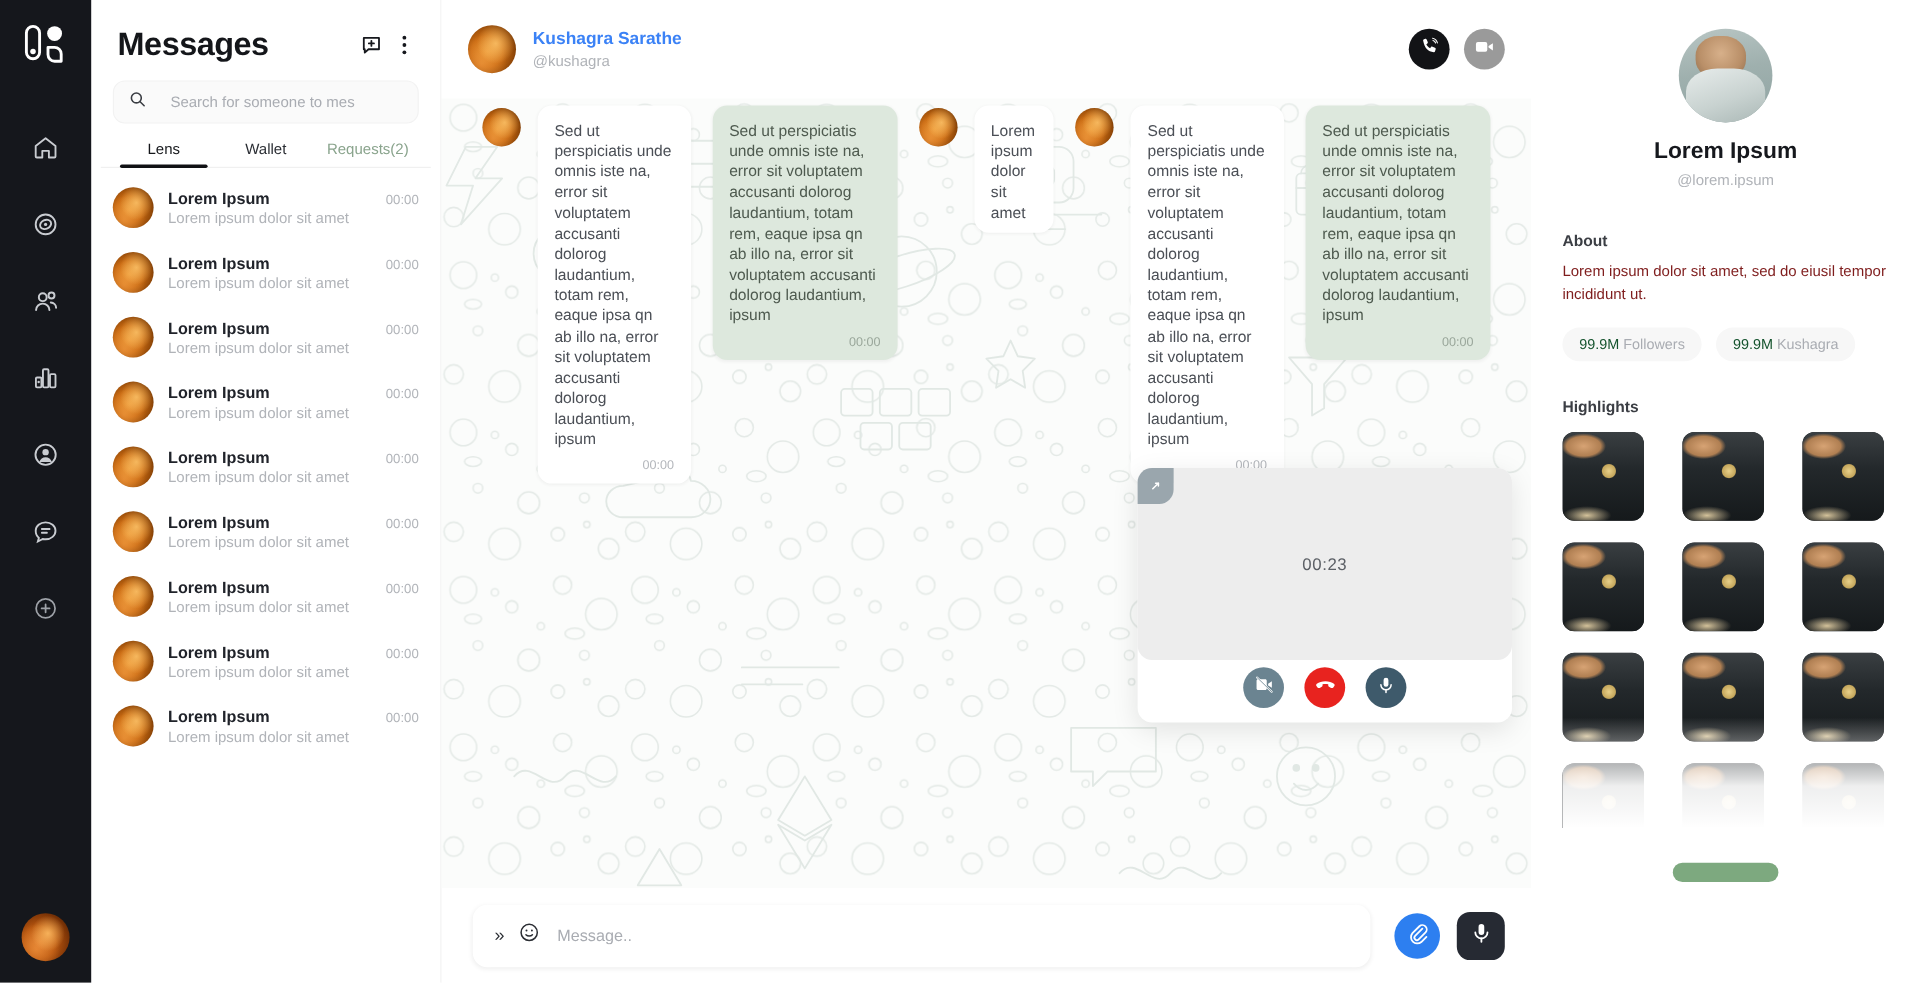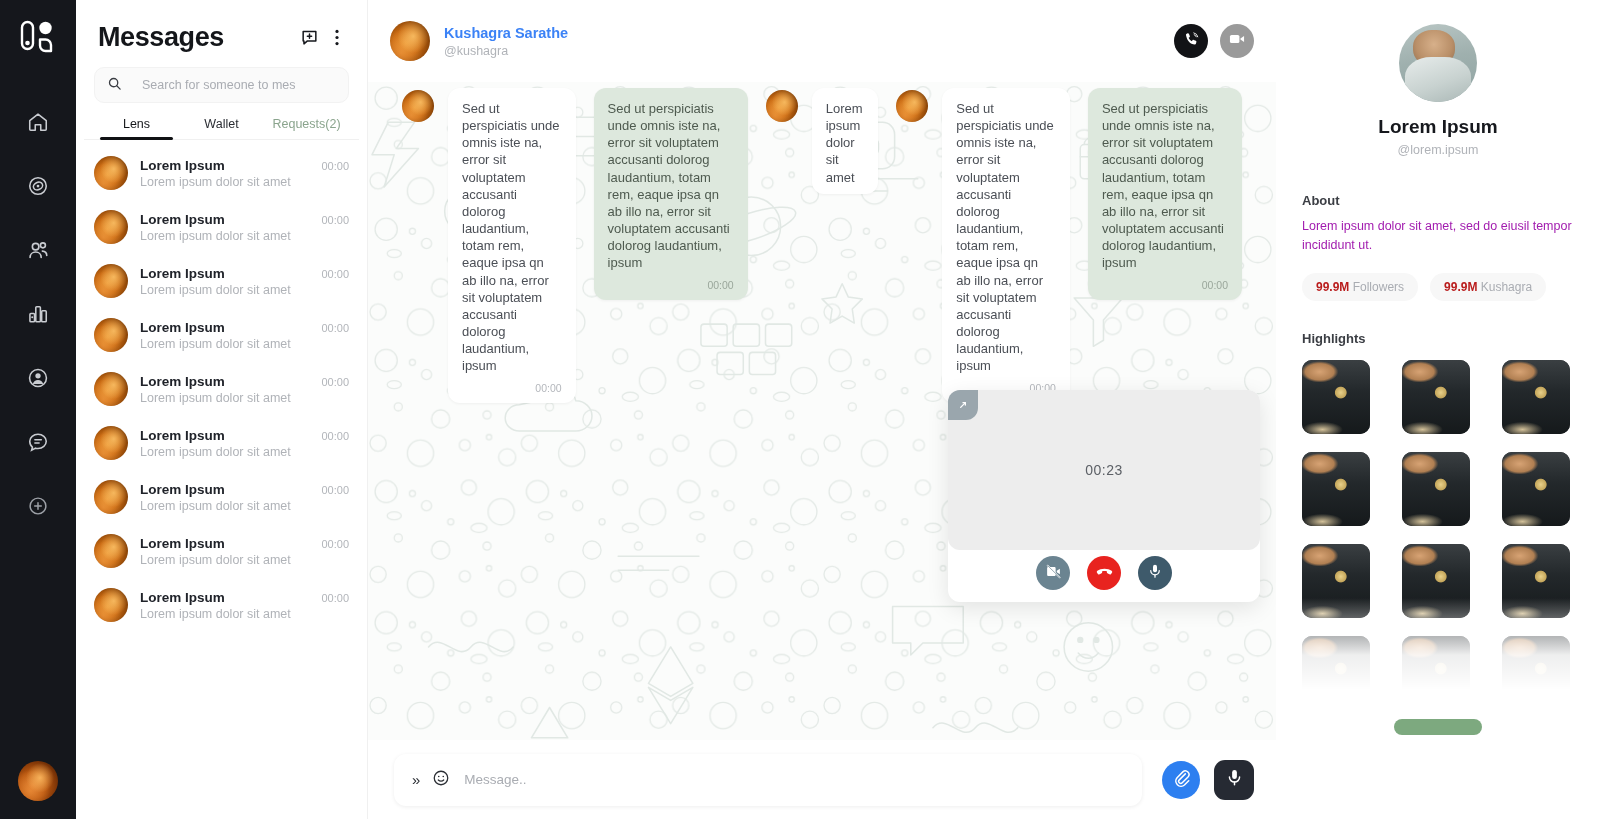--- a/index.html
+++ b/index.html
@@ -242,27 +242,27 @@
     background: radial-gradient(ellipse at 50% 40%, #d7b08a 0%, #b98f68 60%, #8d6b4c 100%);
   }
   .p-avatar::after {
     content:""; position:absolute; left: 8%; top: 42%; width: 84%; height: 62%;
     border-radius: 40% 40% 20% 20%;
     background: linear-gradient(160deg, #e7eceb 0%, #c8d2d0 55%, #a7b5b3 100%);
   }
   .p-name { text-align: center; font-size: 19px; font-weight: 700; color: #16181d; margin-top: 14px; }
   .p-handle { text-align: center; font-size: 12.5px; color: #b0b3b8; margin-top: 5px; }
   .p-section-title { font-size: 13px; font-weight: 700; color: #3b3e44; margin-top: 36px; }
-  .p-about { font-size: 12.5px; line-height: 1.55; color: #a21caf; margin-top: 9px; }
+  .p-about { font-size: 12.5px; line-height: 1.55; color: #7f1d1d; margin-top: 9px; }
   .p-stats { display: flex; gap: 12px; margin-top: 17px; }
   .p-chip {
     background: #f7f7f7; border-radius: 16px; padding: 7px 14px;
     font-size: 12px; color: #a9acb2; cursor: pointer; white-space: nowrap;
   }
-  .p-chip b { color: #b91c1c; font-weight: 700; }
+  .p-chip b { color: #14532d; font-weight: 400; }
   .p-hl-title { font-size: 13px; font-weight: 700; color: #3b3e44; margin-top: 30px; }
   .hl-grid-wrap { position: relative; margin-top: 14px; height: 330px; overflow: hidden; }
   .hl-grid { display: grid; grid-template-columns: repeat(3, 1fr); gap: 18px 28px; }
   .hl-cell {
     width: 68px; height: 74px; border-radius: 10px; overflow: hidden; position: relative;
     background: #1e2124; cursor: pointer;
   }
   .hl-cell::before {
     content:""; position:absolute; inset:0;
     background:

